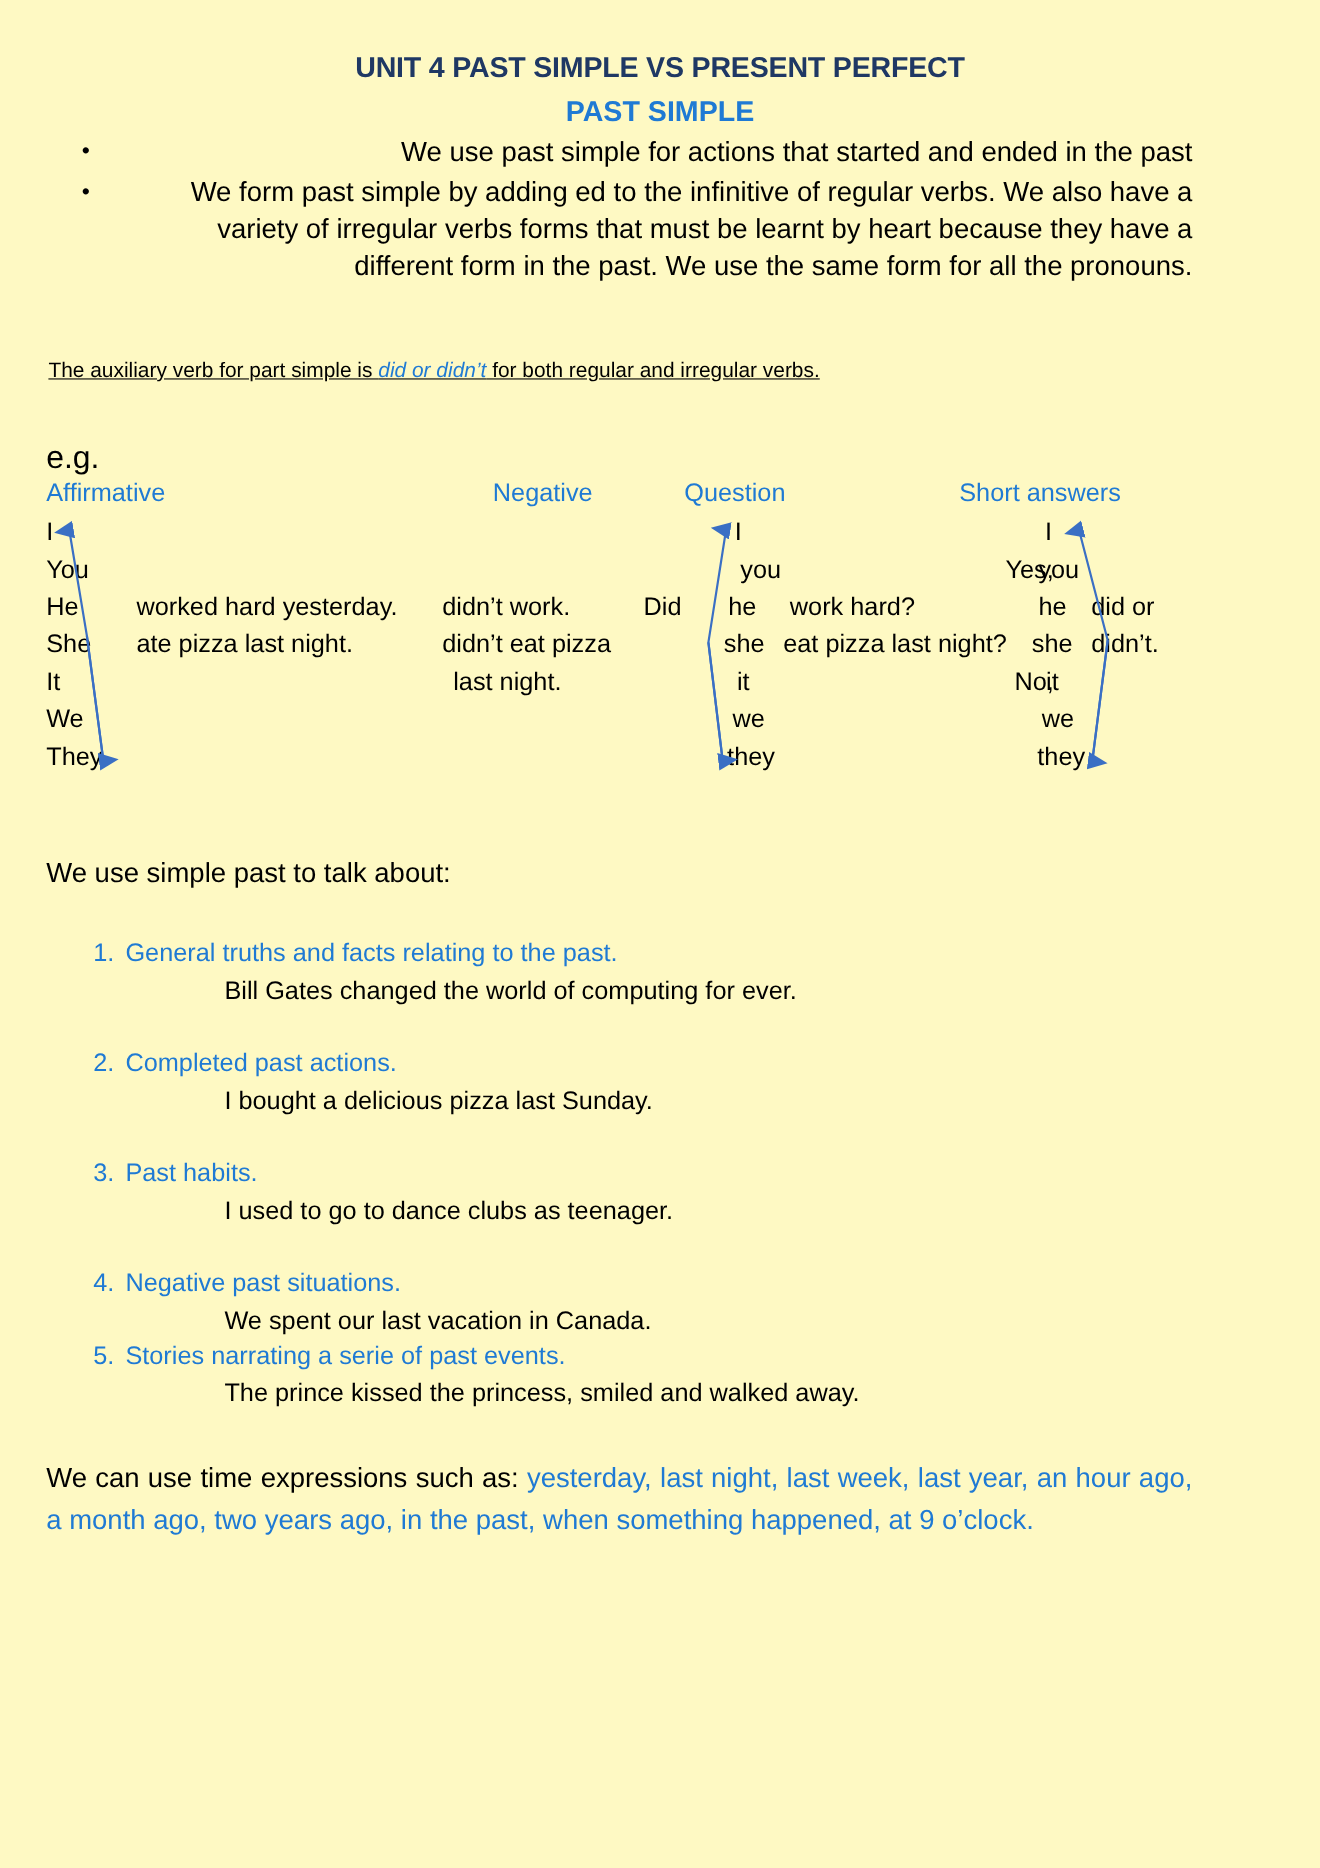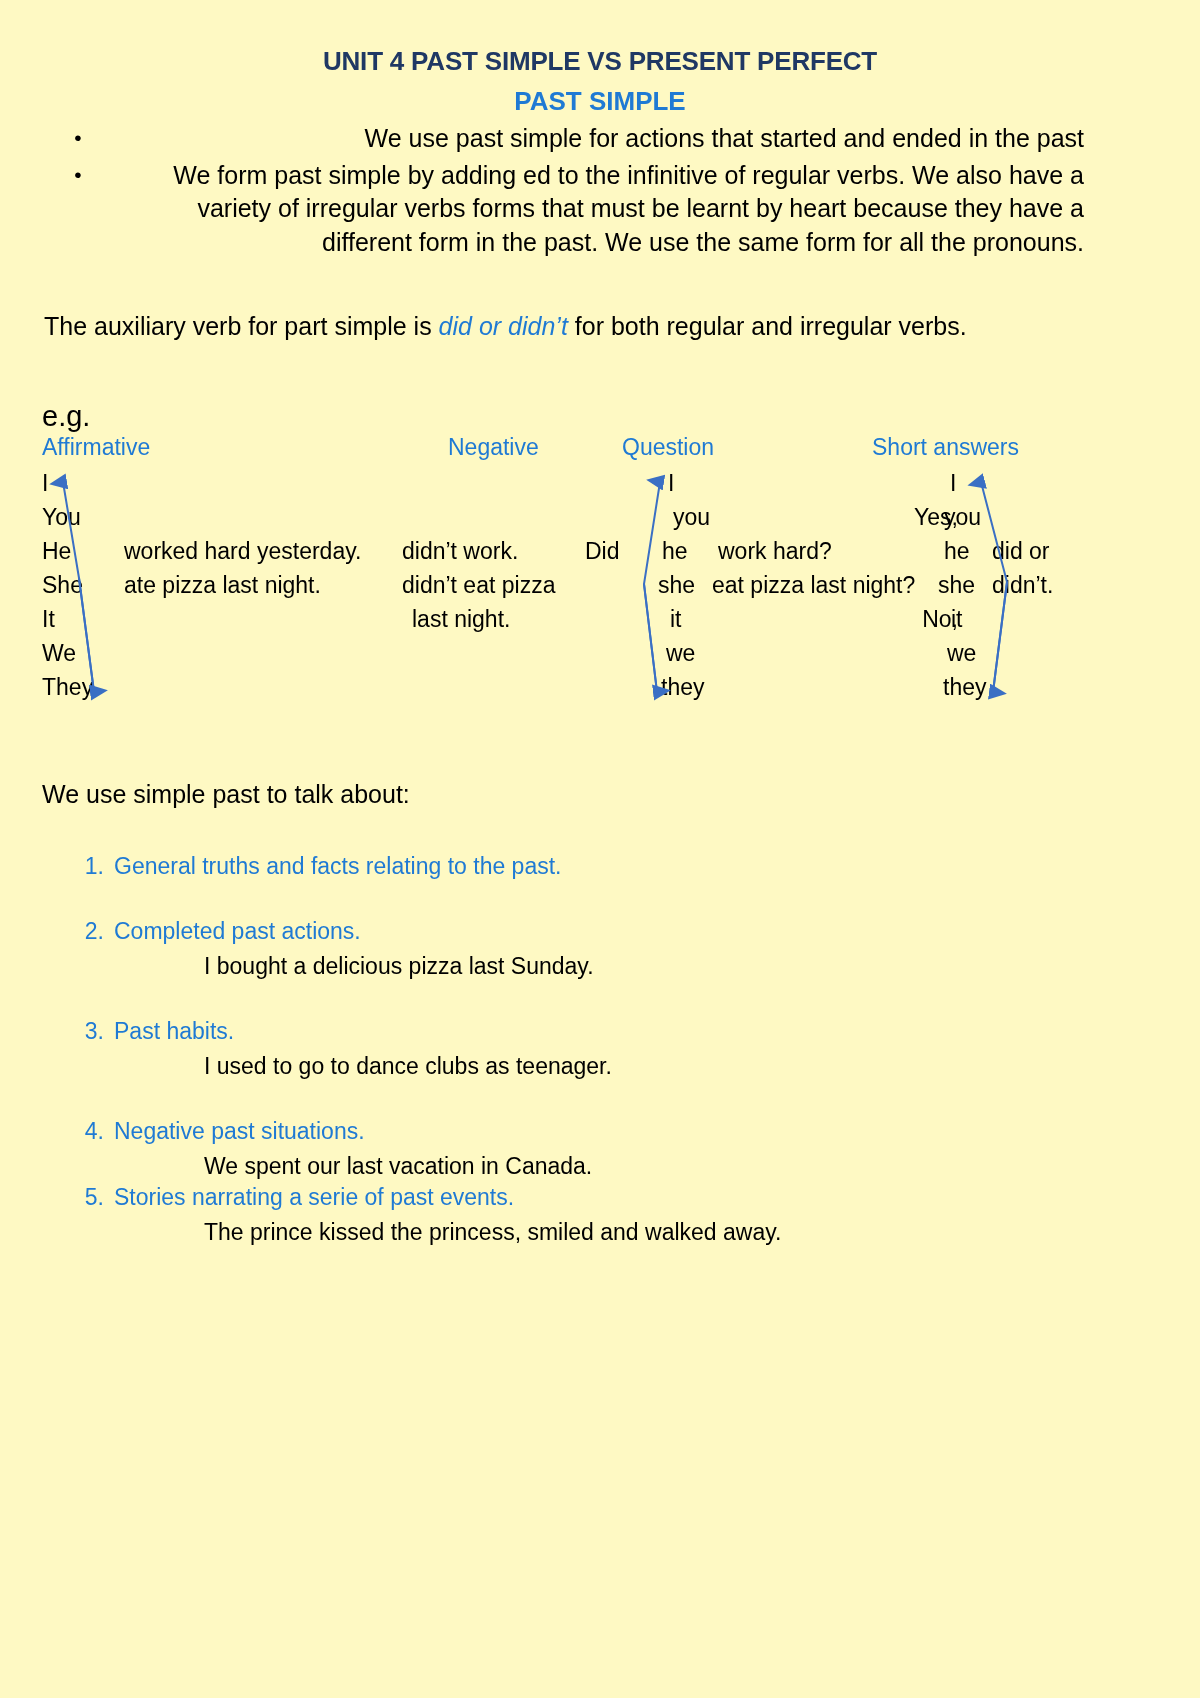--- a/index.html
+++ b/index.html
@@ -68,25 +68,26 @@
   }
   .bullet-text {
     flex: 1 1 auto;
     text-align: right;
   }
 
   
   .aux-line {
     position: absolute;
     left: 44px;
-    top: 310px;
+    top: 326px;
     width: 1040px;
-    font-size: 25px;
+    font-size: 19px;
     line-height: 1.3;
     color: #000;
+    text-decoration: underline;
   }
   .blue-italic {
     color: #1f7ad4;
     font-style: italic;
   }
 
   
   .eg-label {
     position: absolute;
     left: 42px;
@@ -304,20 +305,21 @@
 
   <div class="use-lead">We use simple past to talk about:</div>
 
   <div class="num-list">
 
     <div class="num-item">
       <div class="num-head">
         <span class="num-marker">1.</span>
         <span class="num-label">General truths and facts relating to the past.</span>
       </div>
+      <div class="num-example">Bill Gates changed the world of computing for ever.</div>
     </div>
     <div class="gap-lg"></div>
 
     <div class="num-item">
       <div class="num-head">
         <span class="num-marker">2.</span>
         <span class="num-label">Completed past actions.</span>
       </div>
       <div class="num-example">I bought a delicious pizza last Sunday.</div>
     </div>
@@ -344,14 +346,17 @@
     <div class="num-item">
       <div class="num-head">
         <span class="num-marker">5.</span>
         <span class="num-label">Stories narrating a serie of past events.</span>
       </div>
       <div class="num-example">The prince kissed the princess, smiled and walked away.</div>
     </div>
 
   </div>
 
+  <div class="closing">
+    <span>We can use time expressions such as: </span><span class="blue-text">yesterday, last night, last week, last year, an hour ago, a month ago, two years ago, in the past, when something happened, at 9 o’clock.</span>
+  </div>
 
 </div>
 
 </body></html>

